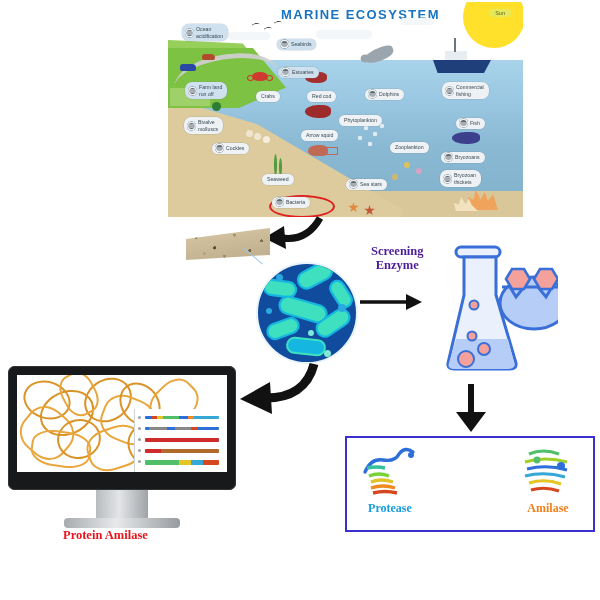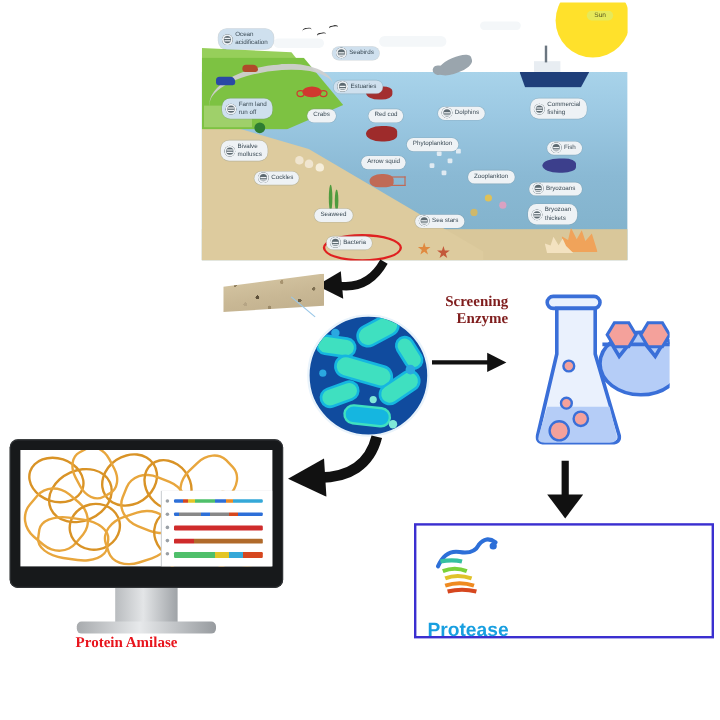--- a/index.html
+++ b/index.html
@@ -125,21 +125,21 @@
   .align{position:absolute;right:0;top:34px;width:92px;height:63px;background:#fff;
       box-shadow:-1px 0 0 #cfd3d6;}
   .arow{position:absolute;left:10px;height:3px;border-radius:1px;}
   .atick{position:absolute;left:3px;width:3px;height:3px;border-radius:50%;background:#9aa0a6;}
 
   
   #enzbox{position:absolute;left:345px;top:436px;width:246px;height:92px;
      border:2.5px solid #3b2fd0;background:#ffffff;}
   .enzcell{position:absolute;top:4px;width:74px;height:84px;text-align:center;}
   .enzimg{position:relative;width:66px;height:58px;margin:0 auto;}
-  .enzname{font-size:16px;font-weight:bold;font-family:Liberation Sans, sans-serif;margin-top:17px;}
+  .enzname{font-size:12px;font-weight:bold;font-family:Liberation Serif, serif;margin-top:1px;}
 
   .caption{position:absolute;font-family:"Liberation Serif",serif;font-weight:bold;}
   #pmcap{left:63px;top:528px;font-size:12.5px;color:#e8151d;}
   #sccap{left:371px;top:244px;font-size:12.5px;color:#2b3ad6;line-height:1.15;text-align:center;}
 
   
   .arrowwrap{position:absolute;}
 </style>
 </head>
 <body>
@@ -149,20 +149,21 @@
   <div id="sea"></div>
   <div id="seabed"></div>
   <div id="sandslope"></div>
   <div id="land2"></div>
   <div id="land"></div>
   <div id="road"></div>
 
   <div id="sun"></div>
   <div class="sunlabel">Sun</div>
 
+  <div class="title" style="color: rgb(26, 115, 192);">MARINE ECOSYSTEM</div>
 
   <div class="cloud" style="left:60px;top:30px;width:42px;"></div>
   <div class="cloud" style="left:148px;top:28px;width:56px;height:9px;"></div>
   <div class="cloud" style="left:232px;top:16px;width:34px;height:7px;"></div>
   <div class="bird" style="left:84px;top:21px;"></div>
   <div class="bird" style="left:96px;top:25px;"></div>
   <div class="bird" style="left:106px;top:19px;"></div>
 
   <div class="car" style="left:12px;top:62px;background:#2a49a5;"></div>
   <div class="car" style="left:34px;top:52px;width:13px;height:6px;background:#b04a2a;"></div>
@@ -239,21 +240,21 @@
   <div class="rod" style="left:10px;top:58px;width:30px;height:13px;transform:rotate(-20deg);"></div>
   <div class="rod" style="left:30px;top:76px;width:36px;height:13px;transform:rotate(6deg);background:#15b6e0;box-shadow:0 0 0 2px #3fe0c0;"></div>
   <div class="rod" style="left:70px;top:24px;width:26px;height:12px;transform:rotate(58deg);"></div>
   <div class="blob" style="left:18px;top:10px;width:7px;height:7px;"></div>
   <div class="blob" style="left:80px;top:40px;width:8px;height:8px;"></div>
   <div class="blob" style="left:50px;top:66px;width:6px;height:6px;background:#7fe8d8;"></div>
   <div class="blob" style="left:8px;top:44px;width:6px;height:6px;"></div>
   <div class="blob" style="left:66px;top:86px;width:7px;height:7px;background:#7fe8d8;"></div>
 </div>
 
-<div class="caption" id="sccap" style="color: #7f1d1d; text-align: right;">Screening<br>Enzyme</div>
+<div class="caption" id="sccap" style="color: #4c1d95;">Screening<br>Enzyme</div>
 
 <svg class="arrowwrap" style="left:358px;top:288px;" width="66" height="28">
   <line x1="2" y1="14" x2="50" y2="14" stroke="#111" stroke-width="3.4"></line>
   <polygon points="48,6 64,14 48,22" fill="#111"></polygon>
 </svg>
 
 <svg id="flask" viewBox="0 0 112 128">
   <rect x="10" y="4" width="44" height="10" rx="5" fill="#eaf1fd" stroke="#3a6fd8" stroke-width="3"></rect>
   <path d="M18 14 L18 52 L2 120 Q1 126 8 126 L64 126 Q71 126 70 120 L50 52 L50 14 Z" fill="#eaf1fd" stroke="#3a6fd8" stroke-width="3"></path>
   <path d="M10 96 L62 96 L68 120 Q69 126 62 126 L8 126 Q1 126 3 120 Z" fill="#b5cdf7"></path>
@@ -279,20 +280,35 @@
         <path d="M8 30 Q14 16 26 18 Q38 20 42 12 Q48 4 56 10" fill="none" stroke="#2d6fd8" stroke-width="3.4" stroke-linecap="round"></path>
         <path d="M10 26 Q20 24 28 26" fill="none" stroke="#35c0a0" stroke-width="3.4"></path>
         <path d="M12 34 Q22 30 32 34" fill="none" stroke="#7ad23a" stroke-width="3.4"></path>
         <path d="M14 40 Q24 36 36 40" fill="none" stroke="#e0c22a" stroke-width="3.4"></path>
         <path d="M14 46 Q26 42 38 46" fill="none" stroke="#ef8a20" stroke-width="3.4"></path>
         <path d="M16 51 Q28 48 40 51" fill="none" stroke="#d6471f" stroke-width="3.4"></path>
         <circle cx="54" cy="13" r="3" fill="#2d6fd8"></circle>
       </svg>
     </div>
     <div class="enzname" style="color: rgb(24, 159, 224);">Protease</div>
+  </div>
+  <div class="enzcell" style="left:164px;">
+    <div class="enzimg">
+      <svg viewBox="0 0 66 58" width="66" height="58">
+        <path d="M14 12 Q28 6 44 12" fill="none" stroke="#4fbf6a" stroke-width="3"></path>
+        <path d="M10 20 Q30 14 52 20" fill="none" stroke="#9ed028" stroke-width="3"></path>
+        <path d="M12 27 Q32 22 52 28" fill="none" stroke="#2d6fd8" stroke-width="3"></path>
+        <path d="M10 34 Q30 29 50 35" fill="none" stroke="#35a8d8" stroke-width="3"></path>
+        <path d="M14 41 Q30 36 46 42" fill="none" stroke="#e3c526" stroke-width="3"></path>
+        <path d="M16 48 Q30 44 44 49" fill="none" stroke="#d6471f" stroke-width="3"></path>
+        <circle cx="46" cy="24" r="4" fill="#2d6fd8"></circle>
+        <circle cx="22" cy="18" r="3.4" fill="#4fbf6a"></circle>
+      </svg>
+    </div>
+    <div class="enzname" style="color: rgb(240, 130, 30);">Amilase</div>
   </div>
 </div>
 
 <svg class="arrowwrap" style="left:232px;top:358px;" width="90" height="56">
   <path d="M82 6 C76 30 58 40 34 40" stroke="#111" stroke-width="9" fill="none"></path>
   <polygon points="38,24 8,41 40,56" fill="#111"></polygon>
 </svg>
 
 <div id="monitor">
   <div class="mbezel">

